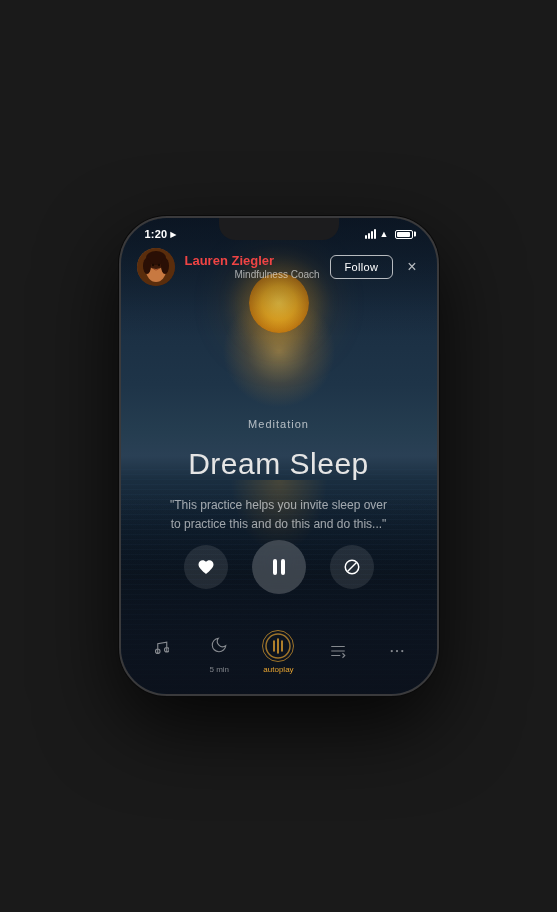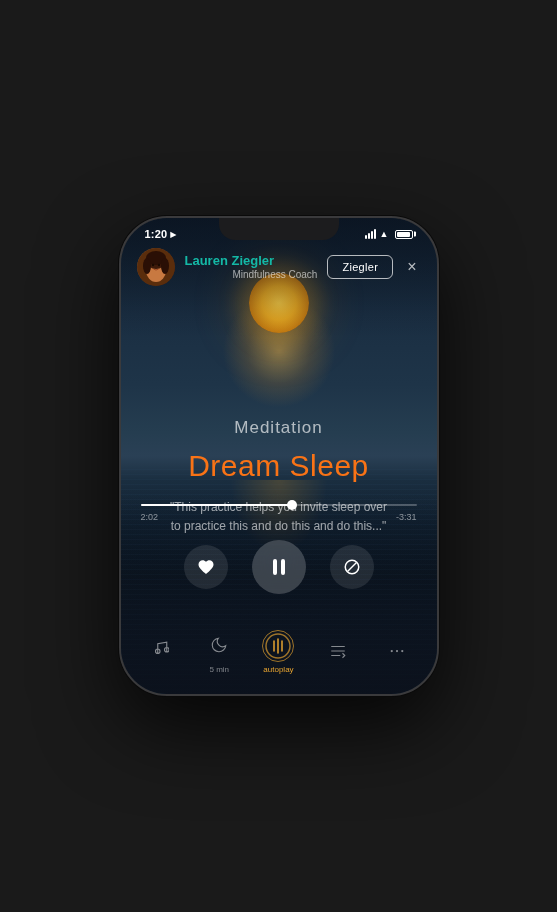--- a/index.html
+++ b/index.html
@@ -227,21 +227,21 @@
       height: 38px;
     }
 
     .author-info {
       flex: 1;
     }
 
     .author-name {
       font-size: 13px;
       font-weight: 600;
-      color: #14b8a6;
+      color: #ef4444;
       line-height: 1.2;
     }
 
     .author-title {
       font-size: 10px;
       color: rgba(255,255,255,0.6);
       line-height: 1.2;
       text-align: right;
     }
 
@@ -272,31 +272,31 @@
       position: absolute;
       top: 200px;
       left: 0;
       right: 0;
       text-align: center;
       padding: 0 30px;
       z-index: 50;
     }
 
     .category-label {
-      font-size: 17px;
+      font-size: 11px;
       color: rgba(255,255,255,0.65);
       letter-spacing: 1px;
       text-transform: none;
-      margin-bottom: 10px;
+      margin-bottom: 16px;
     }
 
     .title {
       font-size: 30px;
       font-weight: 300;
-      color: #f97316;
+      color: #e5e5e5;
       letter-spacing: 0.5px;
       margin-bottom: 14px;
       line-height: 1.2;
     }
 
     .description {
       font-size: 12px;
       color: rgba(255,255,255,0.6);
       line-height: 1.6;
       max-width: 220px;
@@ -575,44 +575,33 @@
           <circle cx="22" cy="17" r="1.2" fill="#1a0a00"></circle>
           <path d="M16.5 21 Q19 23 21.5 21" stroke="#8b3a1a" stroke-width="0.8" fill="none"></path>
         </svg>
       </div>
 
       <div class="author-info">
         <div class="author-name">Lauren Ziegler</div>
         <div class="author-title">Mindfulness Coach</div>
       </div>
 
-      <button class="follow-btn">Ziegler</button>
+      <button class="follow-btn">Follow</button>
 
       <button class="close-btn">×</button>
     </div>
 
     <div class="content">
       <div class="category-label">Meditation</div>
       <div class="title">Dream Sleep</div>
       <div class="description">"This practice helps you invite sleep over to practice this and do this and do this..."</div>
     </div>
 
     <div class="player-area">
 
-      <div class="progress-container">
-        <div class="progress-track">
-          <div class="progress-fill">
-            <div class="progress-thumb"></div>
-          </div>
-        </div>
-        <div class="time-labels">
-          <span class="time-label">2:02</span>
-          <span class="time-label">-3:31</span>
-        </div>
-      </div>
 
       <div class="controls">
         <button class="ctrl-btn heart">
           <svg width="18" height="18" viewBox="0 0 24 24" fill="white">
             <path d="M12 21.35l-1.45-1.32C5.4 15.36 2 12.28 2 8.5 2 5.42 4.42 3 7.5 3c1.74 0 3.41.81 4.5 2.09C13.09 3.81 14.76 3 16.5 3 19.58 3 22 5.42 22 8.5c0 3.78-3.4 6.86-8.55 11.54L12 21.35z"></path>
           </svg>
         </button>
 
         <button class="ctrl-btn pause">
           <div class="pause-bars">

